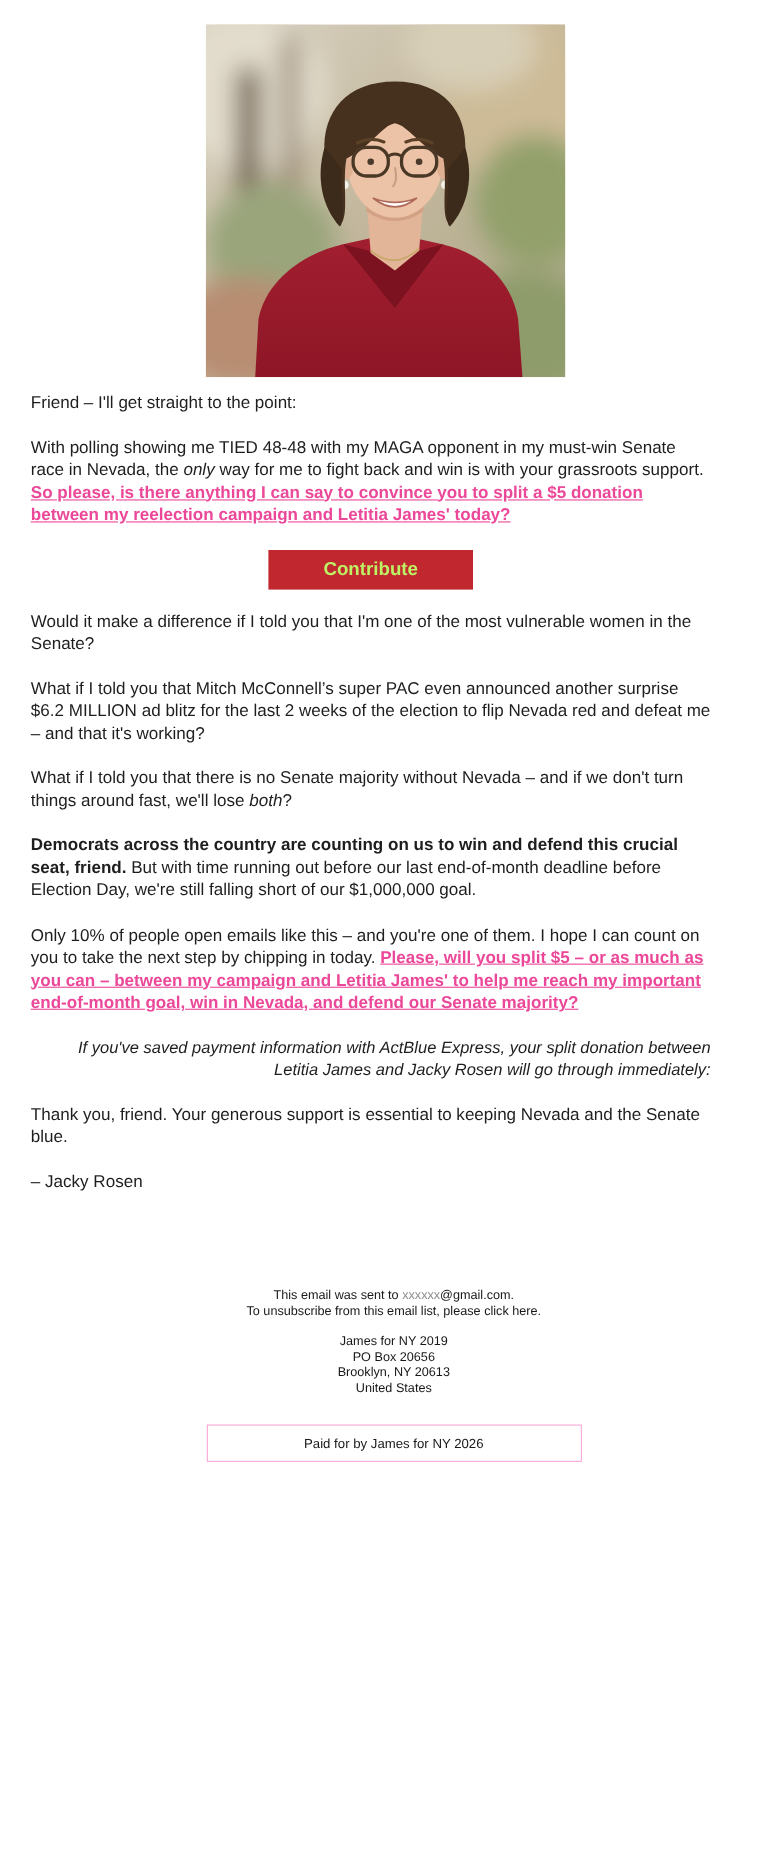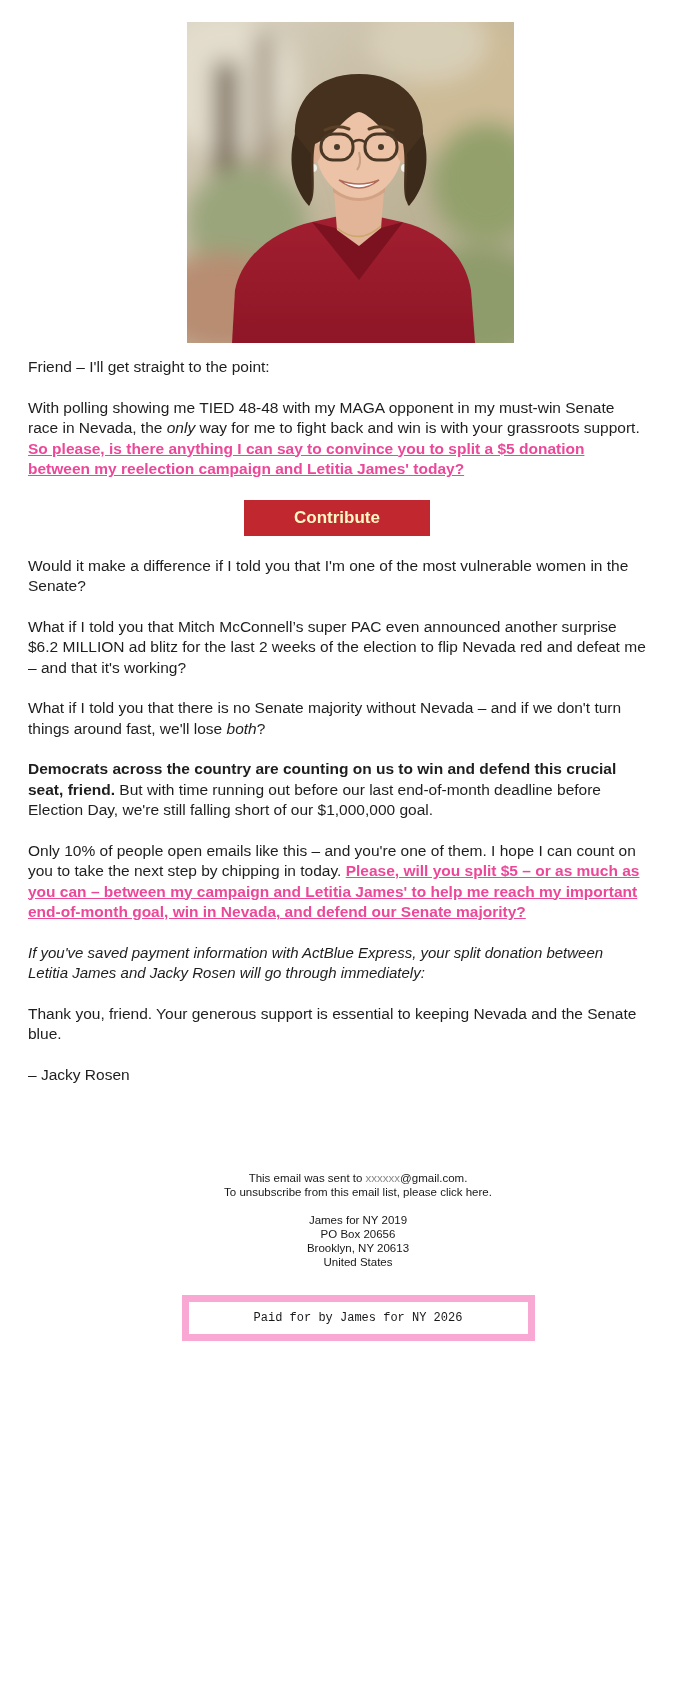--- a/index.html
+++ b/index.html
@@ -11,38 +11,38 @@
   .email{padding-top:22px;}
   .photo-wrap{width:327px;height:321px;margin:0 auto;display:block;overflow:hidden;}
   .photo-wrap svg{display:block;}
   .content{padding:0 54px 0 28px;font-size:15.5px;line-height:20.5px;}
   .content p{margin:20px 0;}
   .content p.first{margin-top:14px;}
   .i{font-style:italic;}
   .b{font-weight:bold;}
   a.lnk{color:#ec4899;font-weight:bold;text-decoration:underline;cursor:pointer;}
   .btn{
-    background:#c0272e;color:#fef9c3;font-weight:bold;text-align:center;
+    background:#c0272e;color:#bef264;font-weight:bold;text-align:center;
     cursor:pointer;user-select:none;
   }
   .contribute{width:186px;height:36px;line-height:36px;font-size:17px;margin:18px auto 16px;}
-  .note{font-style:italic;text-align:left;margin:34px 0 26px;font-size:15px;line-height:20.5px;}
+  .note{font-style:italic;text-align:right;margin:34px 0 26px;font-size:15px;line-height:20.5px;}
   .donate-stack{margin:0 0 6px 0;}
   .donate{width:245px;height:37px;line-height:37px;font-size:17px;margin:0 auto 26px;}
   .footer{
     text-align:center;font-size:11.5px;line-height:14px;color:#181818;
     margin-top:86px;
     margin-left:16px;
   }
   .muted{color:#8b8b8b;}
   a.unsub{color:inherit;text-decoration:none;cursor:pointer;}
   .addr{margin-top:14px;}
   .paid-box{
-    width:331px;margin:26px auto 0;border:7px solid #f9a8d4;
-    padding:9px 4px;font-size:12px;line-height:14px;text-align:center;font-family:Liberation Mono, monospace;
+    width:331px;margin:26px auto 0;border:1px solid #f9a8d4;
+    padding:9px 4px;font-size:12px;line-height:14px;text-align:center;
   }
   .bottom-space{height:64px;}
 </style>
 </head>
 <body>
 
 <div class="email">
 
   <div class="photo-wrap">
     <svg width="327" height="321" viewBox="0 0 327 321" xmlns="http://www.w3.org/2000/svg">

